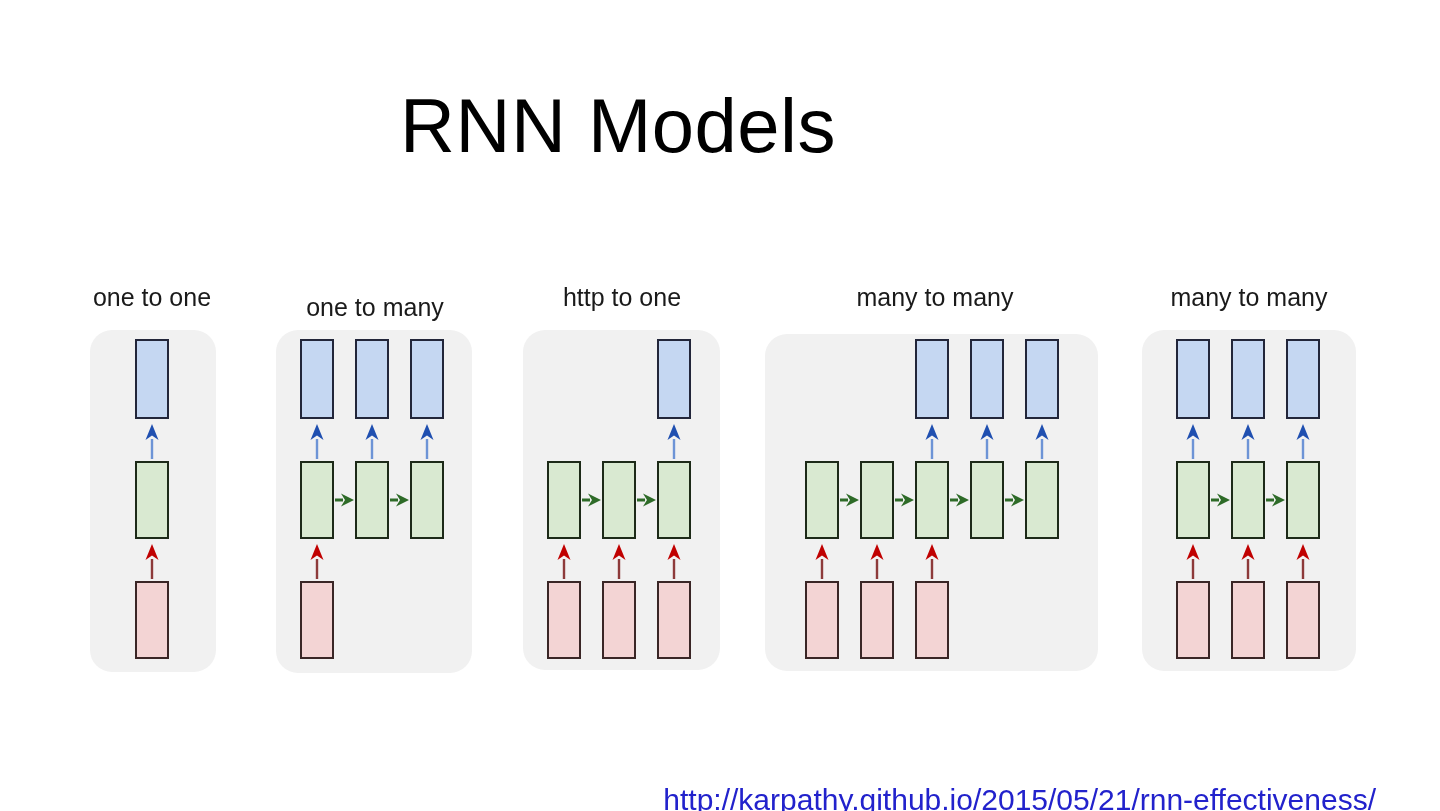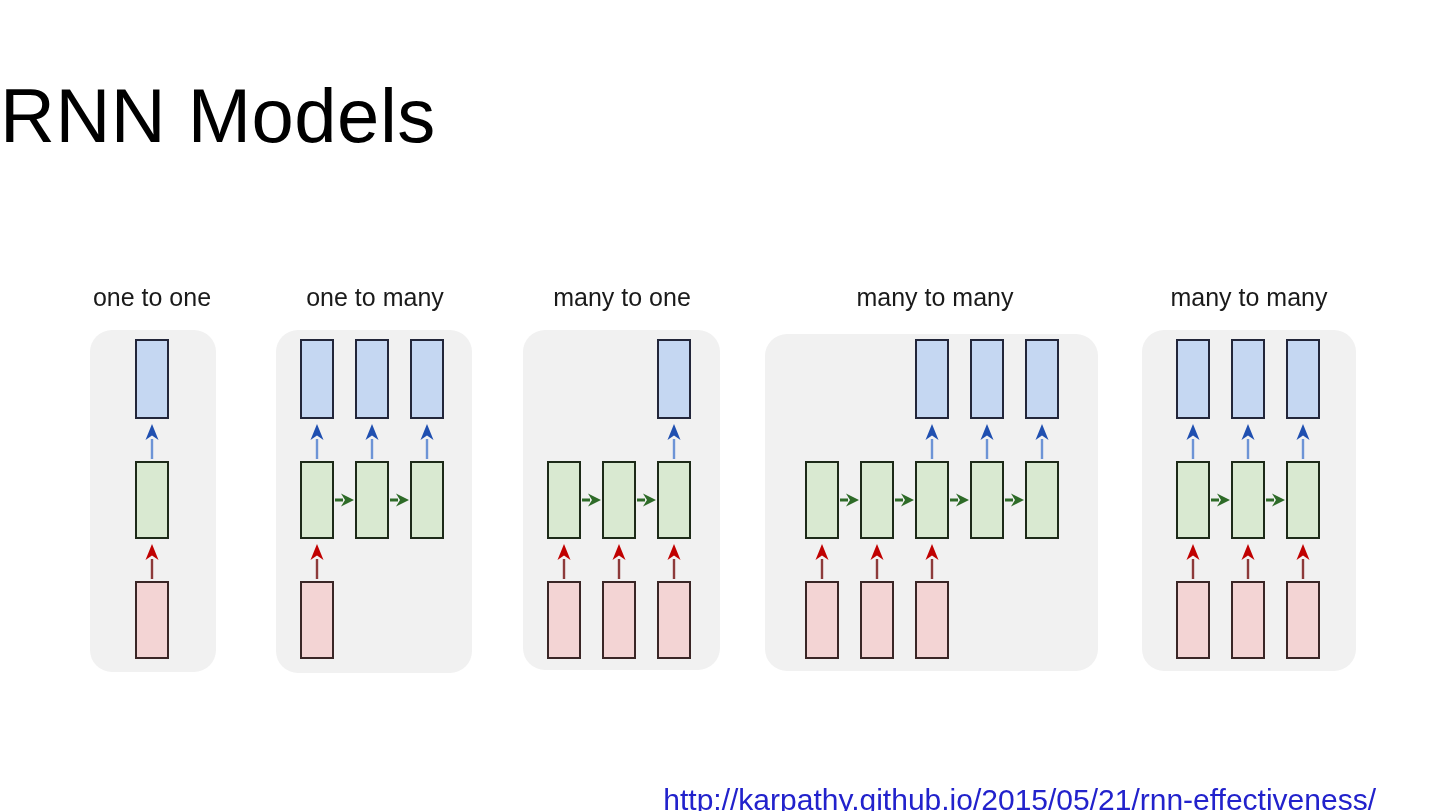--- a/index.html
+++ b/index.html
@@ -12,23 +12,24 @@
     overflow: hidden;
   }
   #slide {
     position: relative;
     width: 1440px;
     height: 811px;
     background: #ffffff;
   }
   #slide-title {
     position: absolute;
-    top: 78px;
+    top: 88px;
     left: 0;
     width: 1236px;
+    text-align: center;
     font-size: 76px;
     font-weight: 400;
     color: #000000;
     letter-spacing: 0.5px;
     line-height: 1.0;
     white-space: nowrap;
   }
 
   
   #diagram {
@@ -92,21 +93,21 @@
       <div class="panel" style="left: 90px; top: 330px; width: 126px; height: 342px; background: rgb(241, 241, 241);"></div>
       <div class="cell out" style="left: 135px; top: 339px; width: 34px; height: 80px;"></div>
       <div class="cell hid" style="left: 135px; top: 461px; width: 34px; height: 78px;"></div>
       <div class="cell inp" style="left: 135px; top: 581px; width: 34px; height: 78px;"></div>
       <svg class="arrows" width="1440" height="811" style="position: absolute; left: 0px; top: 0px;">
         <line x1="152" x2="152" y1="459" y2="439" stroke="#6d94d6" stroke-width="2.4"></line>
         <polygon points="152,424 145.5,440 152,435.5 158.5,440" fill="#1f4fb0"></polygon>
         <line x1="152" x2="152" y1="579" y2="559" stroke="#8d3a3a" stroke-width="2.4"></line>
         <polygon points="152,544 145.5,560 152,555.5 158.5,560" fill="#c00000"></polygon>
       </svg>
-      <div class="group-label" style="left: 215px; top: 283px; width: 320px;">one to many</div>
+      <div class="group-label" style="left: 215px; top: 293px; width: 320px;">one to many</div>
       <div class="panel" style="left: 276px; top: 330px; width: 196px; height: 343px; background: rgb(241, 241, 241);"></div>
       <div class="cell out" style="left: 300px; top: 339px; width: 34px; height: 80px;"></div>
       <div class="cell out" style="left: 355px; top: 339px; width: 34px; height: 80px;"></div>
       <div class="cell out" style="left: 410px; top: 339px; width: 34px; height: 80px;"></div>
       <div class="cell hid" style="left: 300px; top: 461px; width: 34px; height: 78px;"></div>
       <div class="cell hid" style="left: 355px; top: 461px; width: 34px; height: 78px;"></div>
       <div class="cell hid" style="left: 410px; top: 461px; width: 34px; height: 78px;"></div>
       <div class="cell inp" style="left: 300px; top: 581px; width: 34px; height: 78px;"></div>
       <svg class="arrows" width="1440" height="811" style="position: absolute; left: 0px; top: 0px;">
         <line x1="317" x2="317" y1="459" y2="439" stroke="#6d94d6" stroke-width="2.4"></line>
@@ -115,21 +116,21 @@
         <polygon points="372,424 365.5,440 372,435.5 378.5,440" fill="#1f4fb0"></polygon>
         <line x1="427" x2="427" y1="459" y2="439" stroke="#6d94d6" stroke-width="2.4"></line>
         <polygon points="427,424 420.5,440 427,435.5 433.5,440" fill="#1f4fb0"></polygon>
         <line x1="317" x2="317" y1="579" y2="559" stroke="#8d3a3a" stroke-width="2.4"></line>
         <polygon points="317,544 310.5,560 317,555.5 323.5,560" fill="#c00000"></polygon>
         <line y1="500" y2="500" x1="335" x2="343" stroke="#2e6b28" stroke-width="3"></line>
         <polygon points="354,500 341,493.5 345,500 341,506.5" fill="#2e6b28"></polygon>
         <line y1="500" y2="500" x1="390" x2="398" stroke="#2e6b28" stroke-width="3"></line>
         <polygon points="409,500 396,493.5 400,500 396,506.5" fill="#2e6b28"></polygon>
       </svg>
-      <div class="group-label" style="left: 462px; top: 283px; width: 320px;">many to one</div>
+      <div class="group-label" style="left: 462px; top: 283px; width: 320px;">http to one</div>
       <div class="panel" style="left: 523px; top: 330px; width: 197px; height: 340px; background: rgb(241, 241, 241);"></div>
       <div class="cell out" style="left: 657px; top: 339px; width: 34px; height: 80px;"></div>
       <div class="cell hid" style="left: 547px; top: 461px; width: 34px; height: 78px;"></div>
       <div class="cell hid" style="left: 602px; top: 461px; width: 34px; height: 78px;"></div>
       <div class="cell hid" style="left: 657px; top: 461px; width: 34px; height: 78px;"></div>
       <div class="cell inp" style="left: 547px; top: 581px; width: 34px; height: 78px;"></div>
       <div class="cell inp" style="left: 602px; top: 581px; width: 34px; height: 78px;"></div>
       <div class="cell inp" style="left: 657px; top: 581px; width: 34px; height: 78px;"></div>
       <svg class="arrows" width="1440" height="811" style="position: absolute; left: 0px; top: 0px;">
         <line x1="674" x2="674" y1="459" y2="439" stroke="#6d94d6" stroke-width="2.4"></line>

